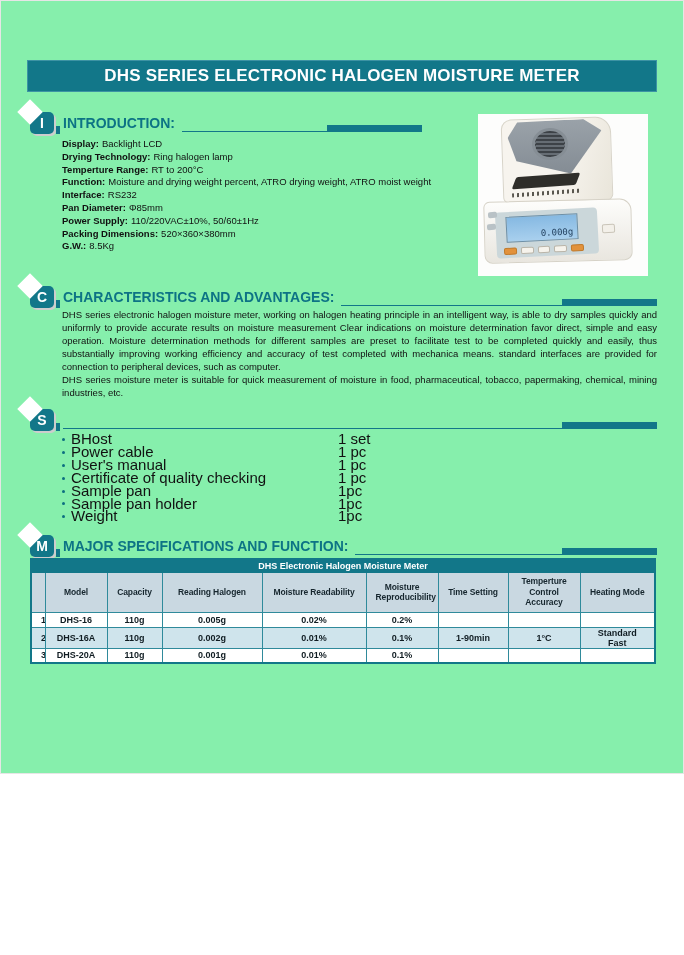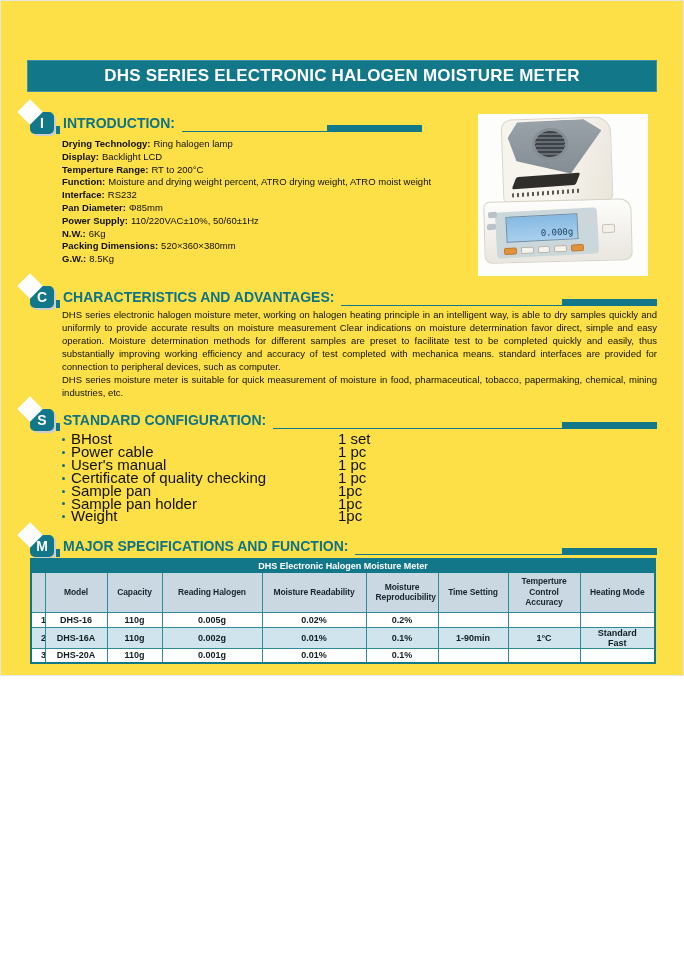--- a/index.html
+++ b/index.html
@@ -1,21 +1,21 @@
 <!DOCTYPE html>
 <html><head>
 <meta charset="utf-8">
 <style>
   * { box-sizing: border-box; margin: 0; padding: 0; }
   html,body { background:#fff; }
   .page {
     position: relative;
-    width: 684px; height: 676px;
+    width: 684px; height: 774px;
     margin: 0 auto;
-    background: #fde047;
+    background: #86efac;
     font-family: "Liberation Sans", sans-serif;
     color: #111;
     box-shadow: inset 0 0 0 1px #e6e6e6;
     overflow: hidden;
   }
 
   
   .banner {
     position: absolute; left: 27px; top: 60px; width: 630px; height: 32px;
     background: #127789; border: 1px solid #3d93a4;
@@ -131,28 +131,27 @@
 
   <div class="sec" style="top:111px; width:392px;">
     <div class="sec-icon">
         <span>I</span>
       </div>
     <div class="sec-title">INTRODUCTION:</div>
     <div class="sec-rule"></div>
   </div>
 
   <div class="intro-specs">
+    <div class="spec-line"><b>Display:</b><span>Backlight LCD</span></div>
     <div class="spec-line"><b>Drying Technology:</b><span>Ring halogen lamp</span></div>
-    <div class="spec-line"><b>Display:</b><span>Backlight LCD</span></div>
     <div class="spec-line"><b>Temperture Range:</b><span>RT to 200°C</span></div>
     <div class="spec-line"><b>Function:</b><span>Moisture and drying weight percent, ATRO drying weight, ATRO moist weight</span></div>
     <div class="spec-line"><b>Interface:</b><span>RS232</span></div>
     <div class="spec-line"><b>Pan Diameter:</b><span>Φ85mm</span></div>
     <div class="spec-line"><b>Power Supply:</b><span>110/220VAC±10%, 50/60±1Hz</span></div>
-    <div class="spec-line"><b>N.W.:</b><span>6Kg</span></div>
     <div class="spec-line"><b>Packing Dimensions:</b><span>520×360×380mm</span></div>
     <div class="spec-line"><b>G.W.:</b><span>8.5Kg</span></div>
   </div>
 
   <div class="product">
     <div class="dev-lid"></div>
     <div class="dev-lid-gray"></div>
     <div class="dev-vent"></div>
     <div class="dev-slot"></div>
     <div class="dev-dots"></div>
@@ -183,21 +182,20 @@
 
   <div class="chars-text">
     <p>DHS series electronic halogen moisture meter, working on halogen heating principle in an intelligent way, is able to dry samples quickly and uniformly to provide accurate results on moisture measurement Clear indications on moisture determination favor direct, simple and easy operation. Moisture determination methods for different samples are preset to facilitate test to be completed quickly and easily, thus substantially improving working efficiency and accuracy of test completed with mechanica means. standard interfaces are provided for connection to peripheral devices, such as computer.</p>
     <p>DHS series moisture meter is suitable for quick measurement of moisture in food, pharmaceutical, tobacco, papermaking, chemical, mining industries, etc.</p>
   </div>
 
   <div class="sec" style="top:408px; width:627px;">
     <div class="sec-icon">
         <span>S</span>
       </div>
-    <div class="sec-title">STANDARD CONFIGURATION:</div>
     <div class="sec-rule"></div>
   </div>
 
   <div class="config-list">
     <div class="cfg-row">
         <span class="bullet"></span>
         <span>BHost</span>
         <span class="cfg-qty">1 set</span>
       </div>
     <div class="cfg-row">

